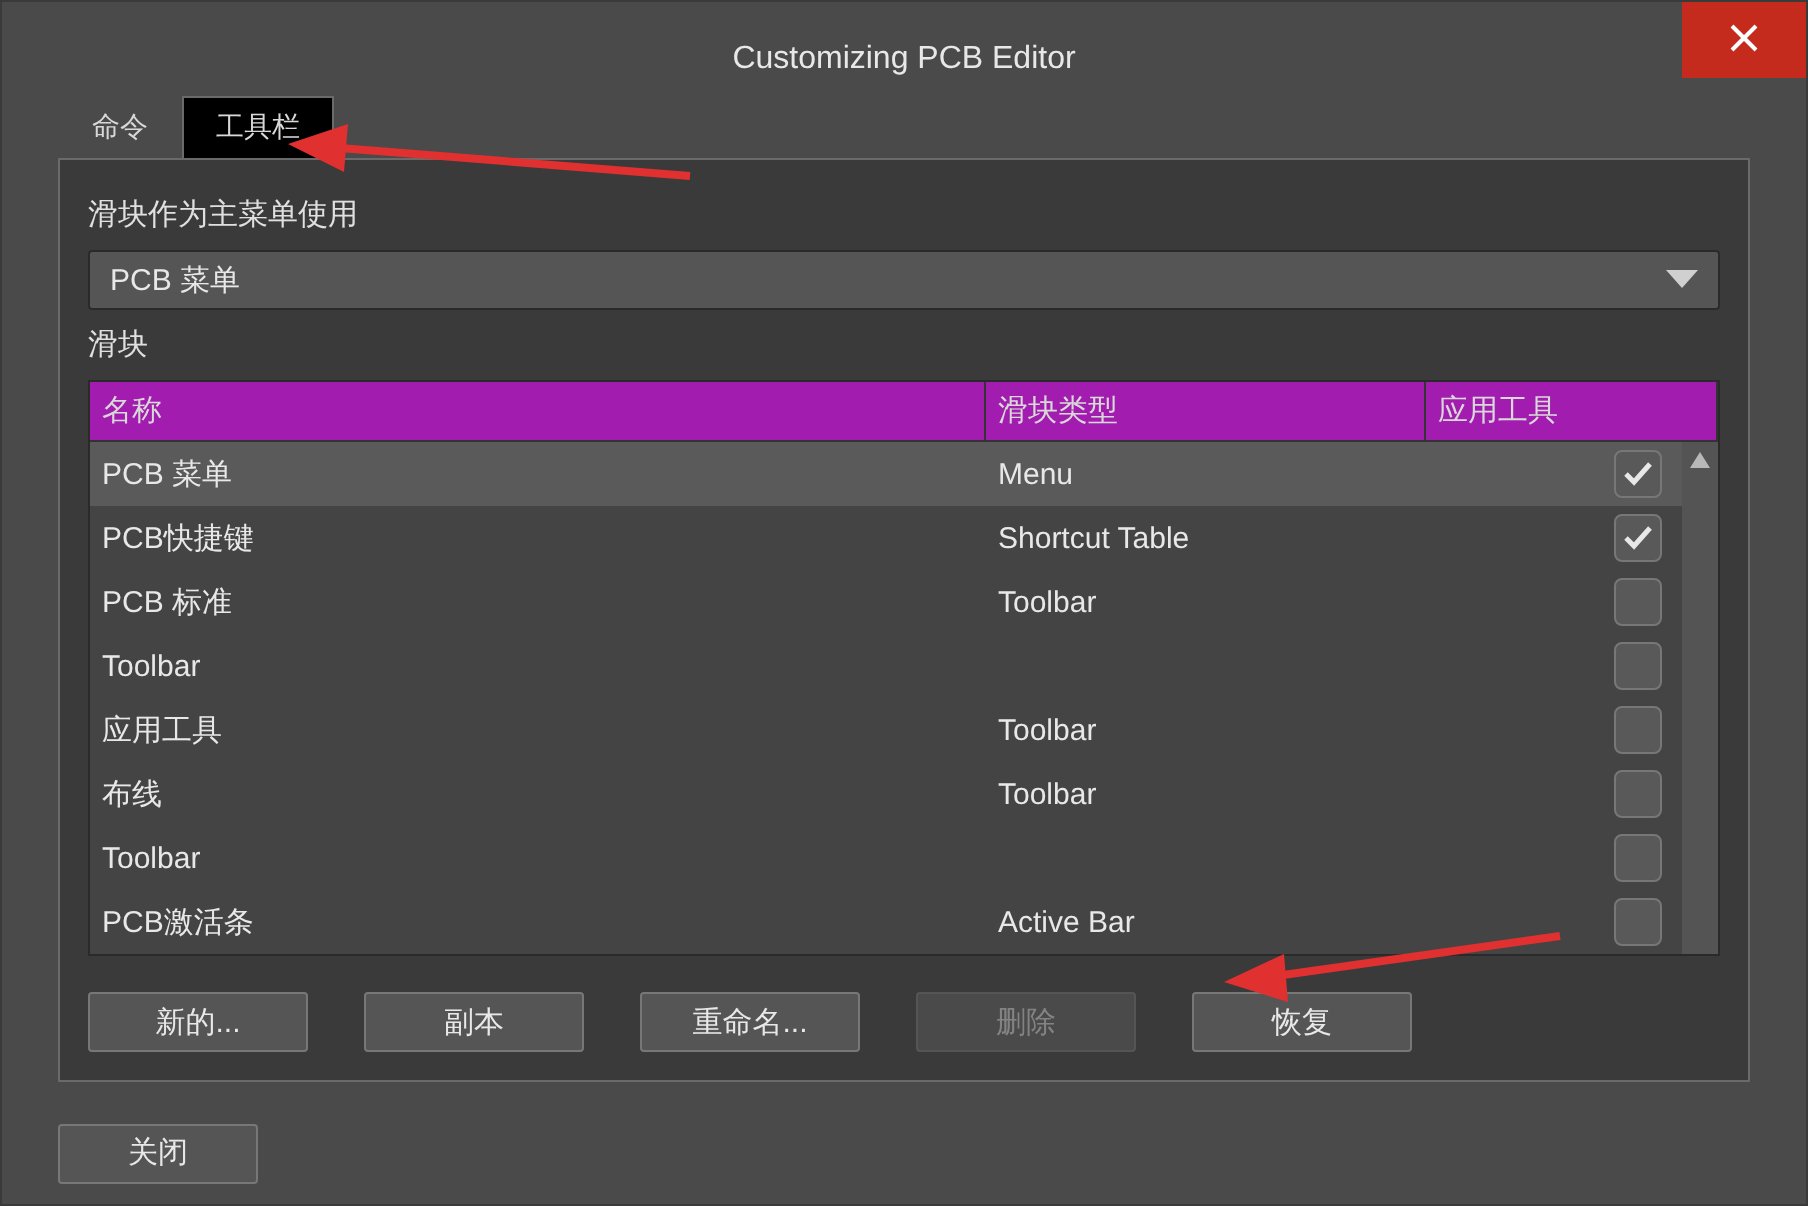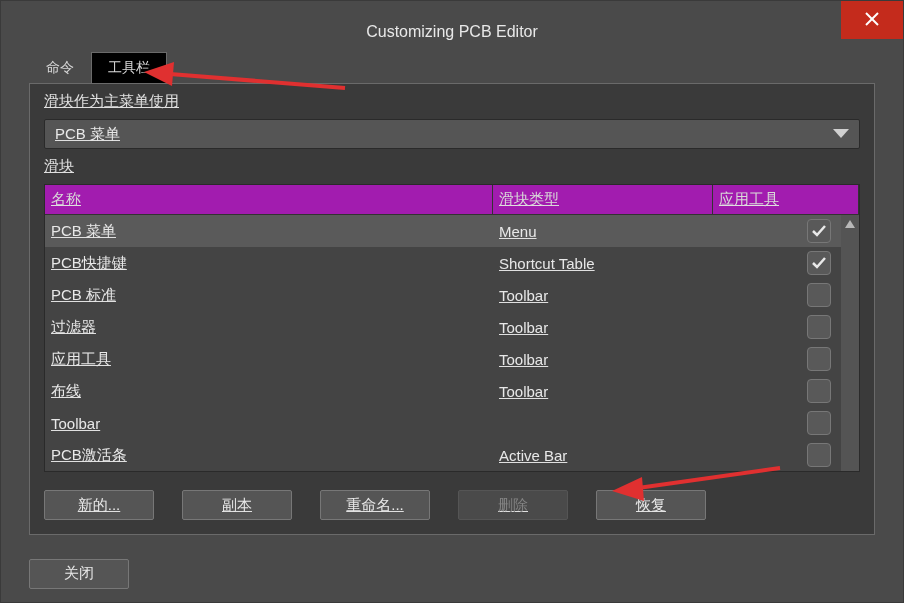--- a/index.html
+++ b/index.html
@@ -67,28 +67,27 @@
     color: #d8d8d8;
   }
   .tab.active {
     background: #000000;
     border: 1px solid #6a6a6a;
     border-bottom: 1px solid #3a3a3a;
   }
   .panel {
     border: 1px solid #6a6a6a;
     background: #3a3a3a;
-    padding: 8px 14px 14px 14px;
+    padding: 18px 14px 14px 14px;
     margin-top: -1px;
     display: flex;
     flex-direction: column;
     gap: 8px;
     flex: 1;
     min-height: 0;
-    text-decoration: underline;
   }
   .label { font-size: 15px; color: #e0e0e0; }
   .dropdown {
     background: #555;
     border: 1px solid #2a2a2a;
     border-top-color: #2a2a2a;
     border-radius: 2px;
     height: 30px;
     display: flex;
     align-items: center;
@@ -292,21 +291,20 @@
                 </div>
               </div>
               <div class="trow">
                 <div class="td col-name">PCB 标准</div>
                 <div class="td col-type">Toolbar</div>
                 <div class="td col-act">
                   <div class="chk"></div>
                 </div>
               </div>
               <div class="trow">
-                <div class="td col-name">过滤器</div>
                 <div class="td col-type">Toolbar</div>
                 <div class="td col-act">
                   <div class="chk"></div>
                 </div>
               </div>
               <div class="trow">
                 <div class="td col-name">应用工具</div>
                 <div class="td col-type">Toolbar</div>
                 <div class="td col-act">
                   <div class="chk"></div>

